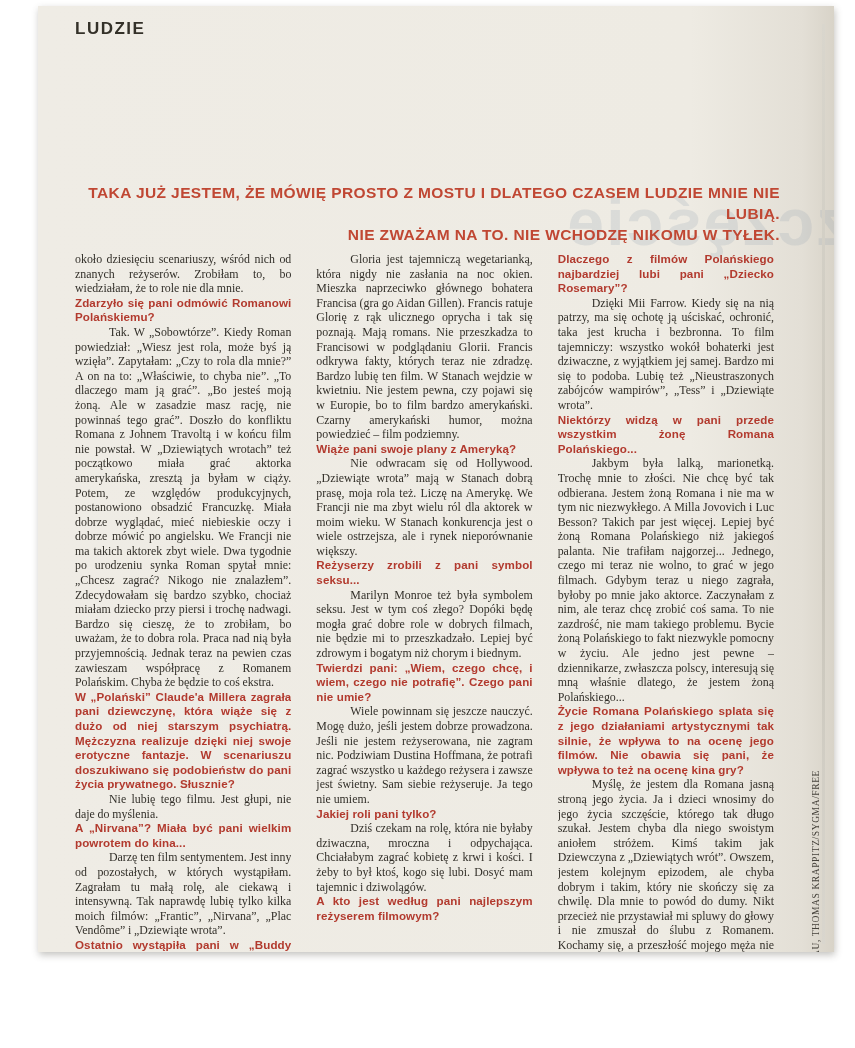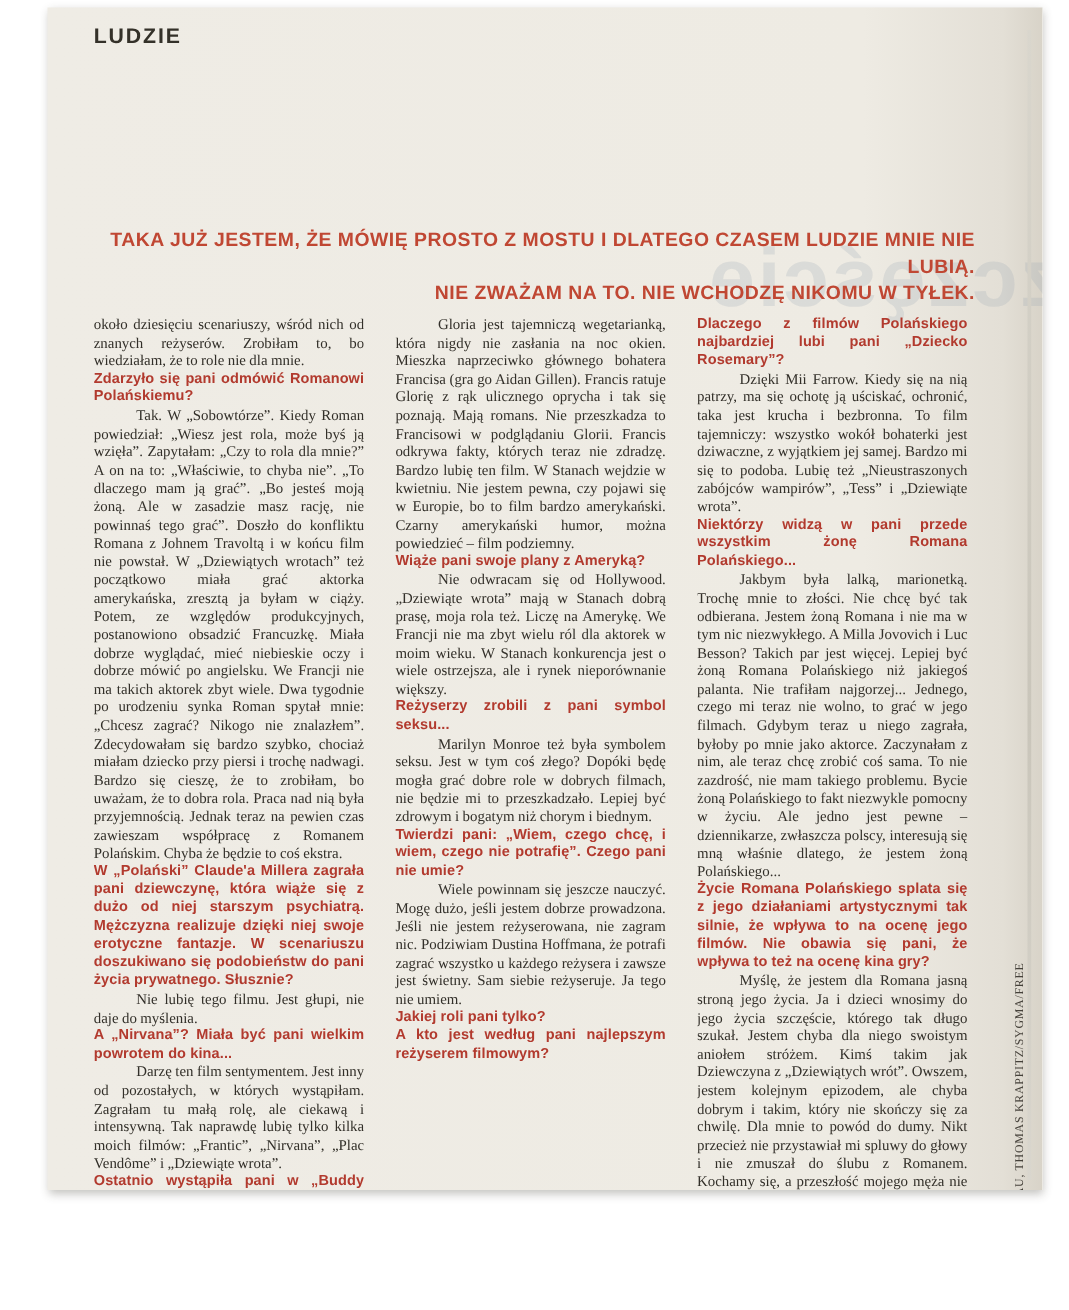--- a/index.html
+++ b/index.html
@@ -99,20 +99,21 @@
       </div>
     <div class="col">
         <p class="answer">Gloria jest tajemniczą wegetarianką, która nigdy nie zasłania na noc okien. Mieszka naprzeciwko głównego bohatera Francisa (gra go Aidan Gillen). Francis ratuje Glorię z rąk ulicznego oprycha i tak się poznają. Mają romans. Nie przeszkadza to Francisowi w podglądaniu Glorii. Francis odkrywa fakty, których teraz nie zdradzę. Bardzo lubię ten film. W Stanach wejdzie w kwietniu. Nie jestem pewna, czy pojawi się w Europie, bo to film bardzo amerykański. Czarny amerykański humor, można powiedzieć – film podziemny.</p>
         <p class="question">Wiąże pani swoje plany z Ameryką?</p>
         <p class="answer">Nie odwracam się od Hollywood. „Dziewiąte wrota” mają w Stanach dobrą prasę, moja rola też. Liczę na Amerykę. We Francji nie ma zbyt wielu ról dla aktorek w moim wieku. W Stanach konkurencja jest o wiele ostrzejsza, ale i rynek nieporównanie większy.</p>
         <p class="question">Reżyserzy zrobili z pani symbol seksu...</p>
         <p class="answer">Marilyn Monroe też była symbolem seksu. Jest w tym coś złego? Dopóki będę mogła grać dobre role w dobrych filmach, nie będzie mi to przeszkadzało. Lepiej być zdrowym i bogatym niż chorym i biednym.</p>
         <p class="question">Twierdzi pani: „Wiem, czego chcę, i wiem, czego nie potrafię”. Czego pani nie umie?</p>
         <p class="answer">Wiele powinnam się jeszcze nauczyć. Mogę dużo, jeśli jestem dobrze prowadzona. Jeśli nie jestem reżyserowana, nie zagram nic. Podziwiam Dustina Hoffmana, że potrafi zagrać wszystko u każdego reżysera i zawsze jest świetny. Sam siebie reżyseruje. Ja tego nie umiem.</p>
         <p class="question">Jakiej roli pani tylko?</p>
+        <p class="answer">Dziś czekam na rolę, która nie byłaby dziwaczna, mroczna i odpychająca. Chciałabym zagrać kobietę z krwi i kości. I żeby to był ktoś, kogo się lubi. Dosyć mam tajemnic i dziwolągów.</p>
         <p class="question">A kto jest według pani najlepszym reżyserem filmowym?</p>
       </div>
     <div class="col">
         <p class="question">Dlaczego z filmów Polańskiego najbardziej lubi pani „Dziecko Rosemary”?</p>
         <p class="answer">Dzięki Mii Farrow. Kiedy się na nią patrzy, ma się ochotę ją uściskać, ochronić, taka jest krucha i bezbronna. To film tajemniczy: wszystko wokół bohaterki jest dziwaczne, z wyjątkiem jej samej. Bardzo mi się to podoba. Lubię też „Nieustraszonych zabójców wampirów”, „Tess” i „Dziewiąte wrota”.</p>
         <p class="question">Niektórzy widzą w pani przede wszystkim żonę Romana Polańskiego...</p>
         <p class="answer">Jakbym była lalką, marionetką. Trochę mnie to złości. Nie chcę być tak odbierana. Jestem żoną Romana i nie ma w tym nic niezwykłego. A Milla Jovovich i Luc Besson? Takich par jest więcej. Lepiej być żoną Romana Polańskiego niż jakiegoś palanta. Nie trafiłam najgorzej... Jednego, czego mi teraz nie wolno, to grać w jego filmach. Gdybym teraz u niego zagrała, byłoby po mnie jako aktorce. Zaczynałam z nim, ale teraz chcę zrobić coś sama. To nie zazdrość, nie mam takiego problemu. Bycie żoną Polańskiego to fakt niezwykle pomocny w życiu. Ale jedno jest pewne – dziennikarze, zwłaszcza polscy, interesują się mną właśnie dlatego, że jestem żoną Polańskiego...</p>
         <p class="question">Życie Romana Polańskiego splata się z jego działaniami artystycznymi tak silnie, że wpływa to na ocenę jego filmów. Nie obawia się pani, że wpływa to też na ocenę kina gry?</p>
         <p class="answer">Myślę, że jestem dla Romana jasną stroną jego życia. Ja i dzieci wnosimy do jego życia szczęście, którego tak długo szukał. Jestem chyba dla niego swoistym aniołem stróżem. Kimś takim jak Dziewczyna z „Dziewiątych wrót”. Owszem, jestem kolejnym epizodem, ale chyba dobrym i takim, który nie skończy się za chwilę. Dla mnie to powód do dumy. Nikt przecież nie przystawiał mi spluwy do głowy i nie zmuszał do ślubu z Romanem. Kochamy się, a przeszłość mojego męża nie jest dla nas tematem tabu. Jeśli zaś chodzi o mnie jako aktorkę, jest w tym wszystkim pewne ryzyko, ale ja jestem odważna i lubię wyzwania...<span class="end-mark"> ▸</span></p>
       </div>

